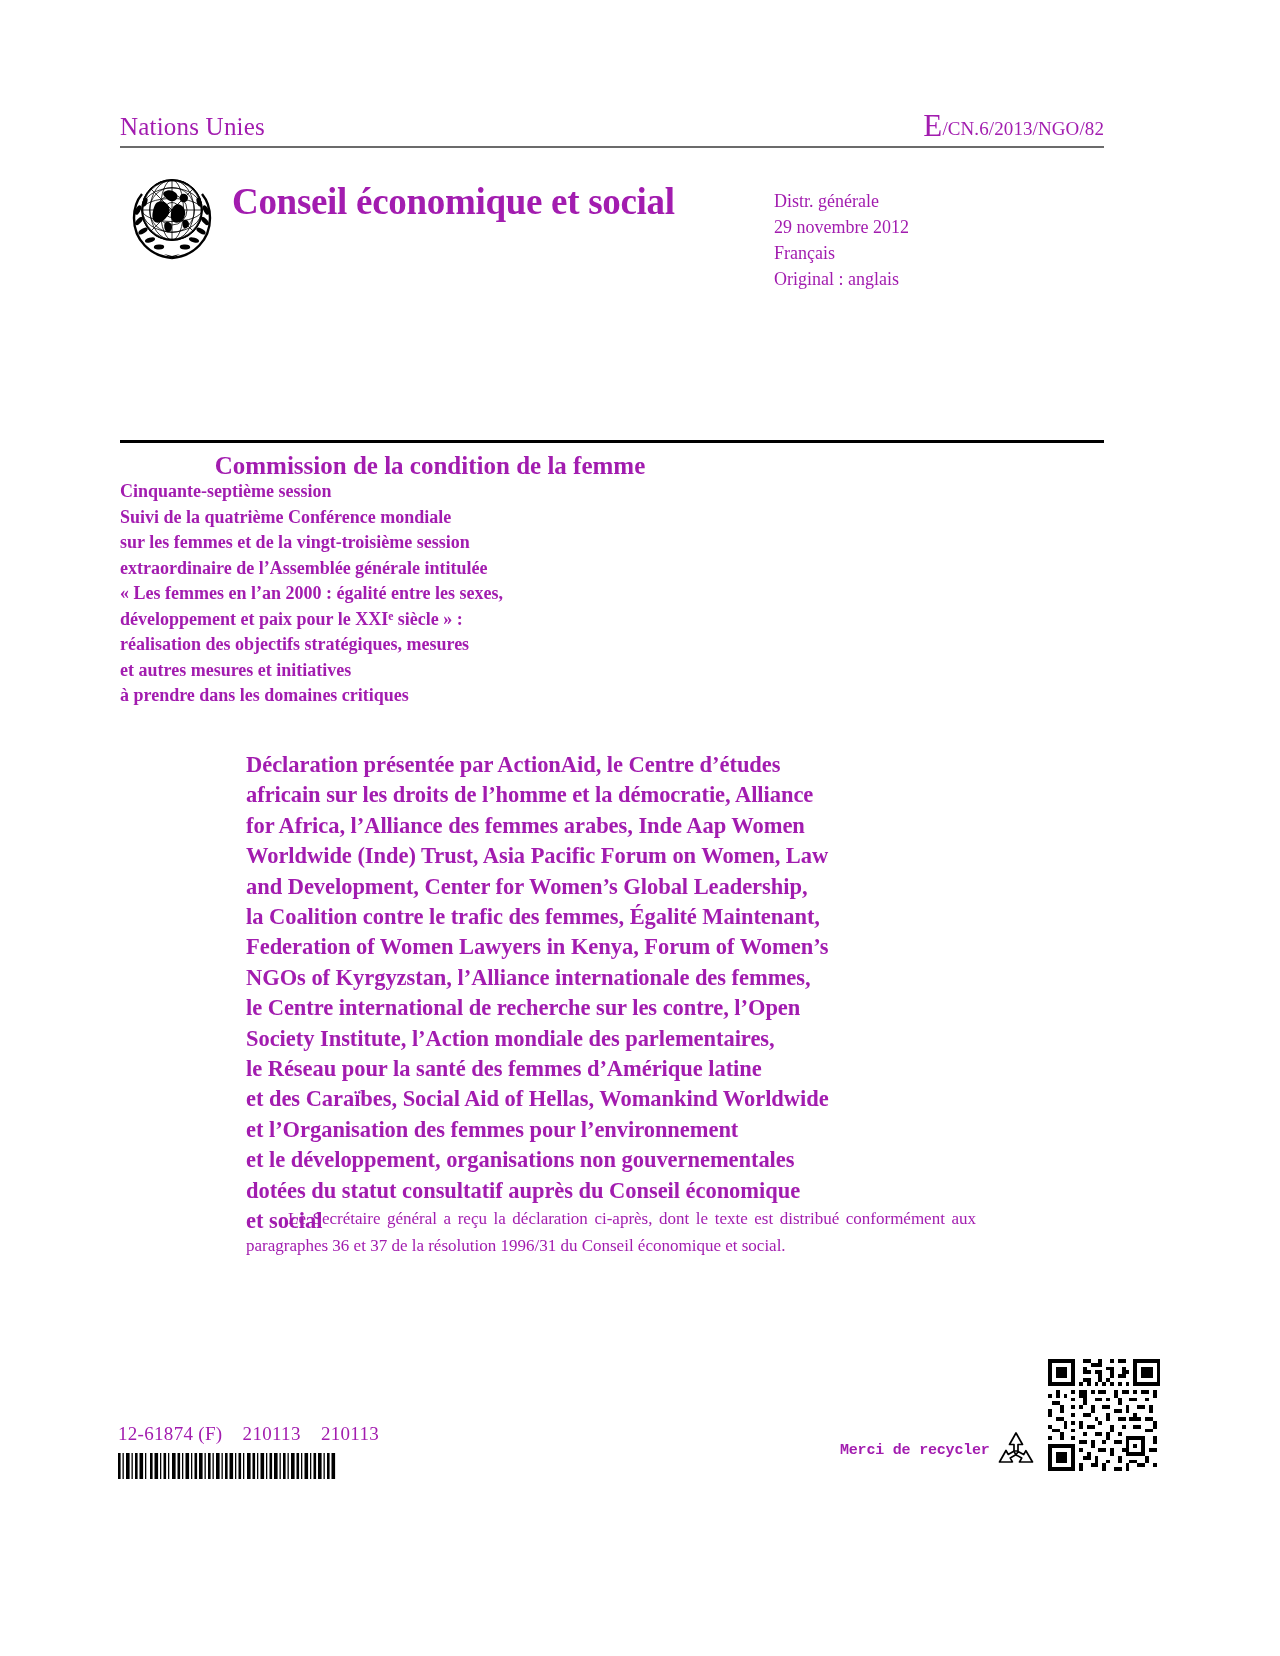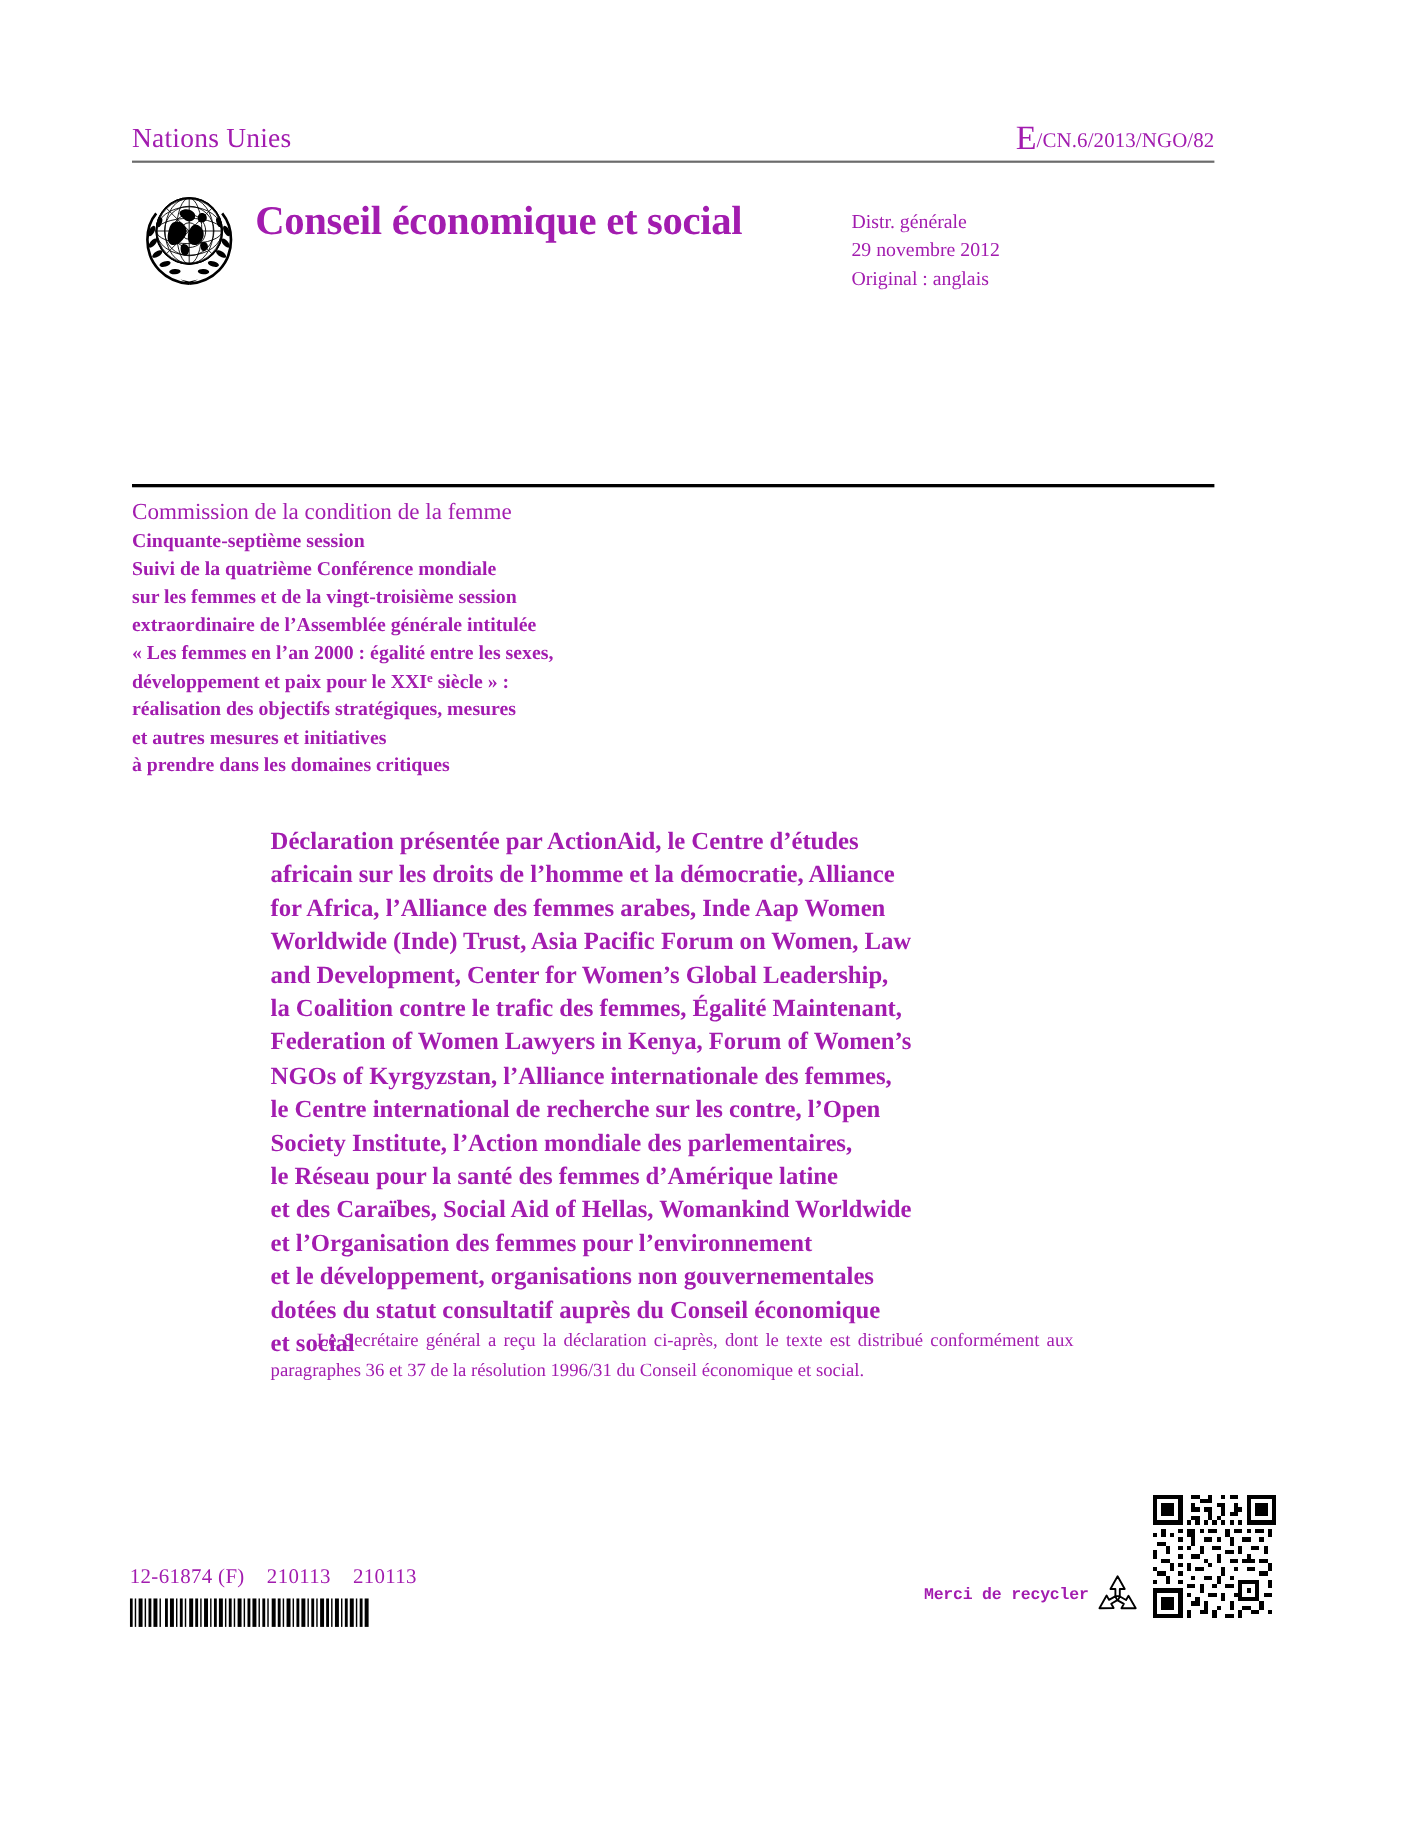--- a/index.html
+++ b/index.html
@@ -92,23 +92,24 @@
   }
   .session {
     position: absolute;
     left: 120px;
     top: 436px;
     width: 620px;
     font-size: 18px;
     line-height: 25.5px;
   }
   .session .s-title {
-    font-size: 21px;
-    font-weight: normal;
+    font-size: 25px;
+    font-weight: bold;
     line-height: 27px;
+    text-align: center;
   }
   .session .s-bold { font-weight: bold; }
   .session .s-norm { font-weight: normal; }
   .session sup {
     font-size: 0.65em;
     vertical-align: 0.45em;
     line-height: 0;
   }
 
   
@@ -253,20 +254,21 @@
             <path d="M44 88 l8 4 l8 -4 l-8 2z"></path>
           </g>
         </svg>
       </div>
 
       <div class="organ-title">Conseil économique et social</div>
 
       <div class="distr-block">
         <div>Distr. générale</div>
         <div>29 novembre 2012</div>
+        <div>Français</div>
         <div>Original : anglais</div>
       </div>
 
     </div>
   </div>
 
   <div class="rule-thick"></div>
 
   <div class="session">
     <div class="s-title">Commission de la condition de la femme</div>

